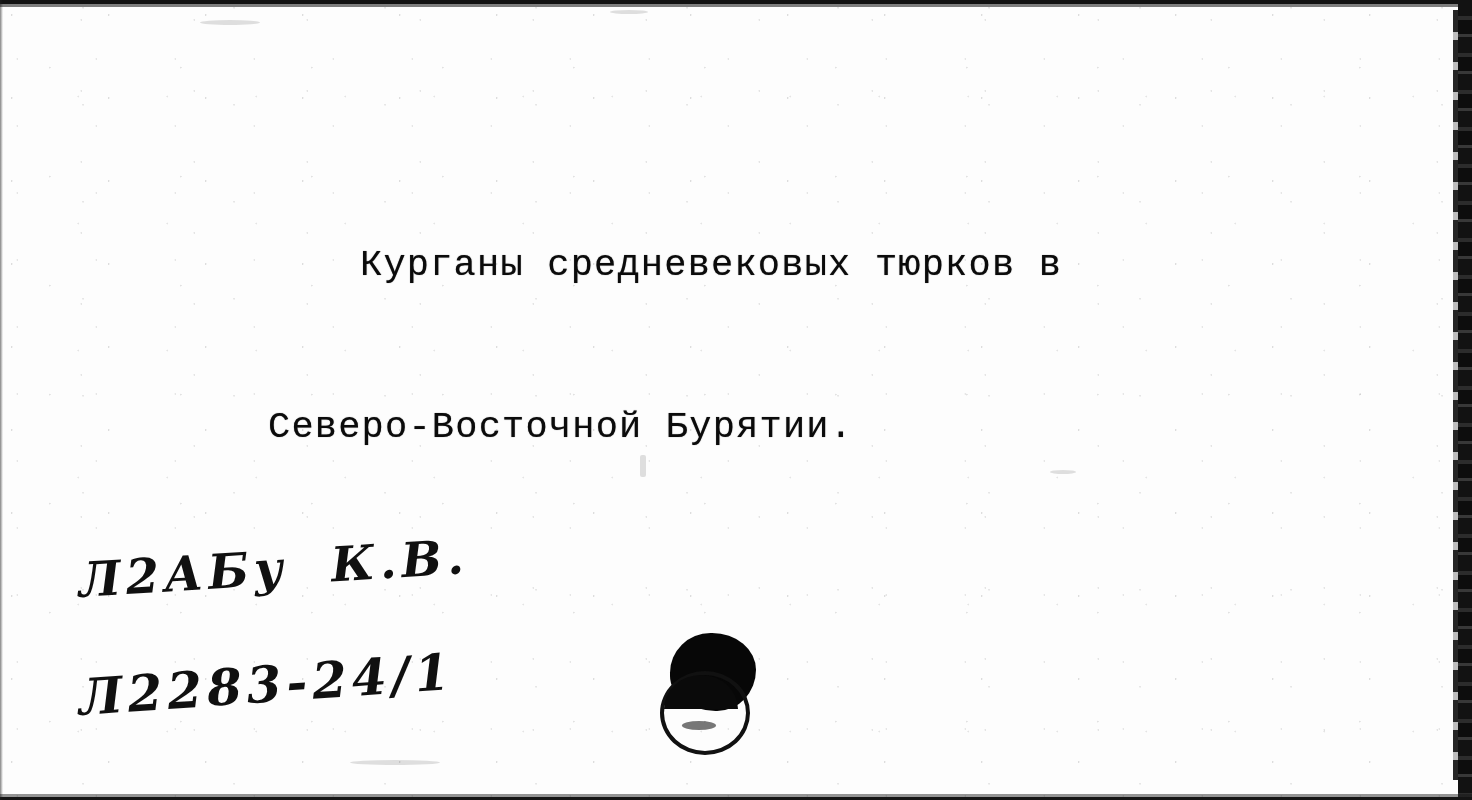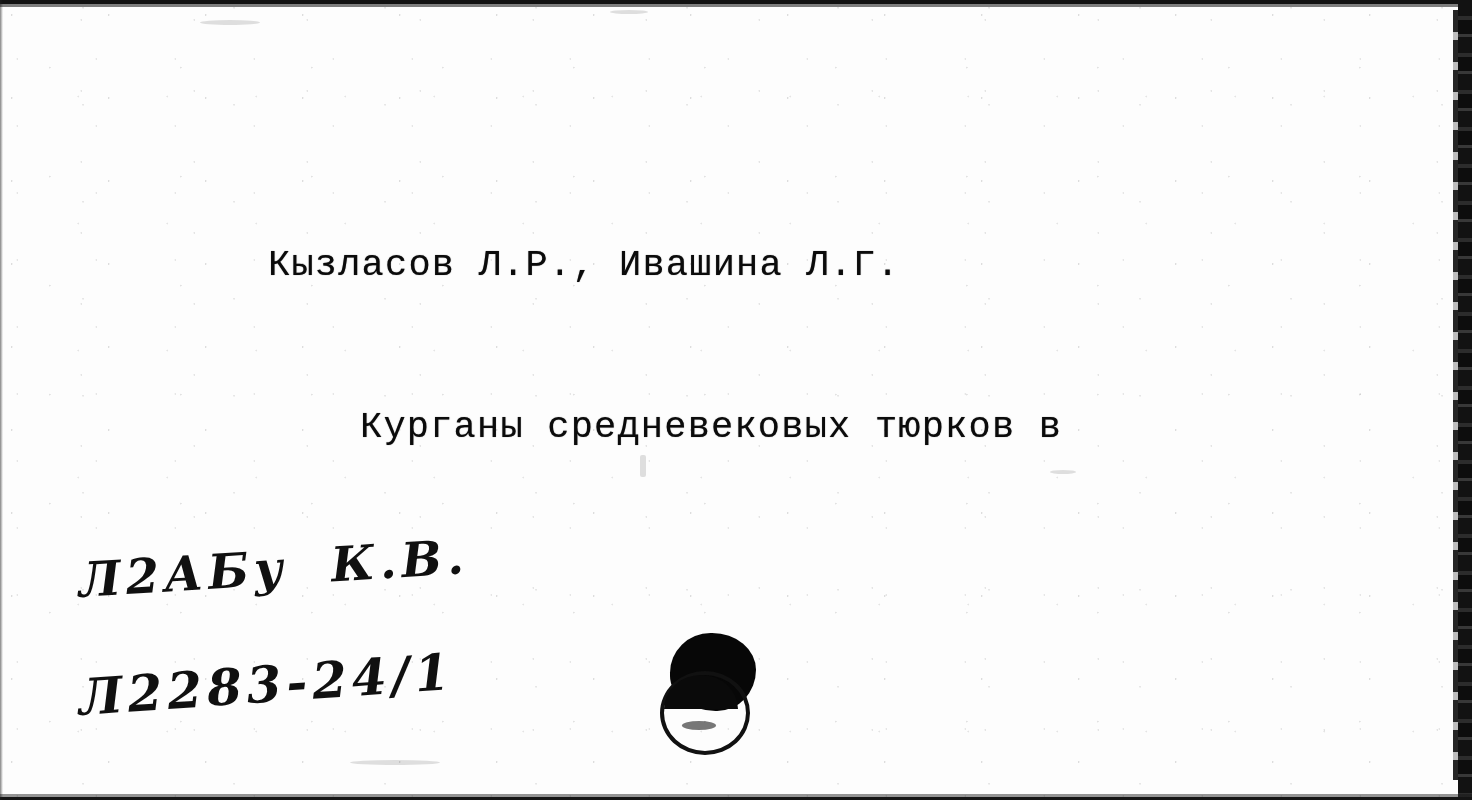--- a/index.html
+++ b/index.html
@@ -184,22 +184,22 @@
   <div class="edge" id="edge-bottom"></div>
   <div class="edge" id="edge-left"></div>
 
   <div class="smear" id="smear-a"></div>
   <div class="smear" id="smear-b"></div>
   <div class="smear" id="smear-c"></div>
   <div class="smear" id="smear-d"></div>
   <div class="smear" id="smear-e"></div>
 
   <div id="typed">
-    <span class="line">Кызласов Л.Р., Ивашина Л.Г.</span>
     <span class="line indent">Курганы средневековых тюрков в</span>
+    <span class="line">Северо-Восточной Бурятии.</span>
     
     
   </div>
 
   <div class="hand" id="hand-line-1">Л2АБу  К.В.</div>
   <div class="hand" id="hand-line-2">Л2283-24/1</div>
 
   <div id="blot">
     <div class="disc"></div>
     <div class="ring"></div>

